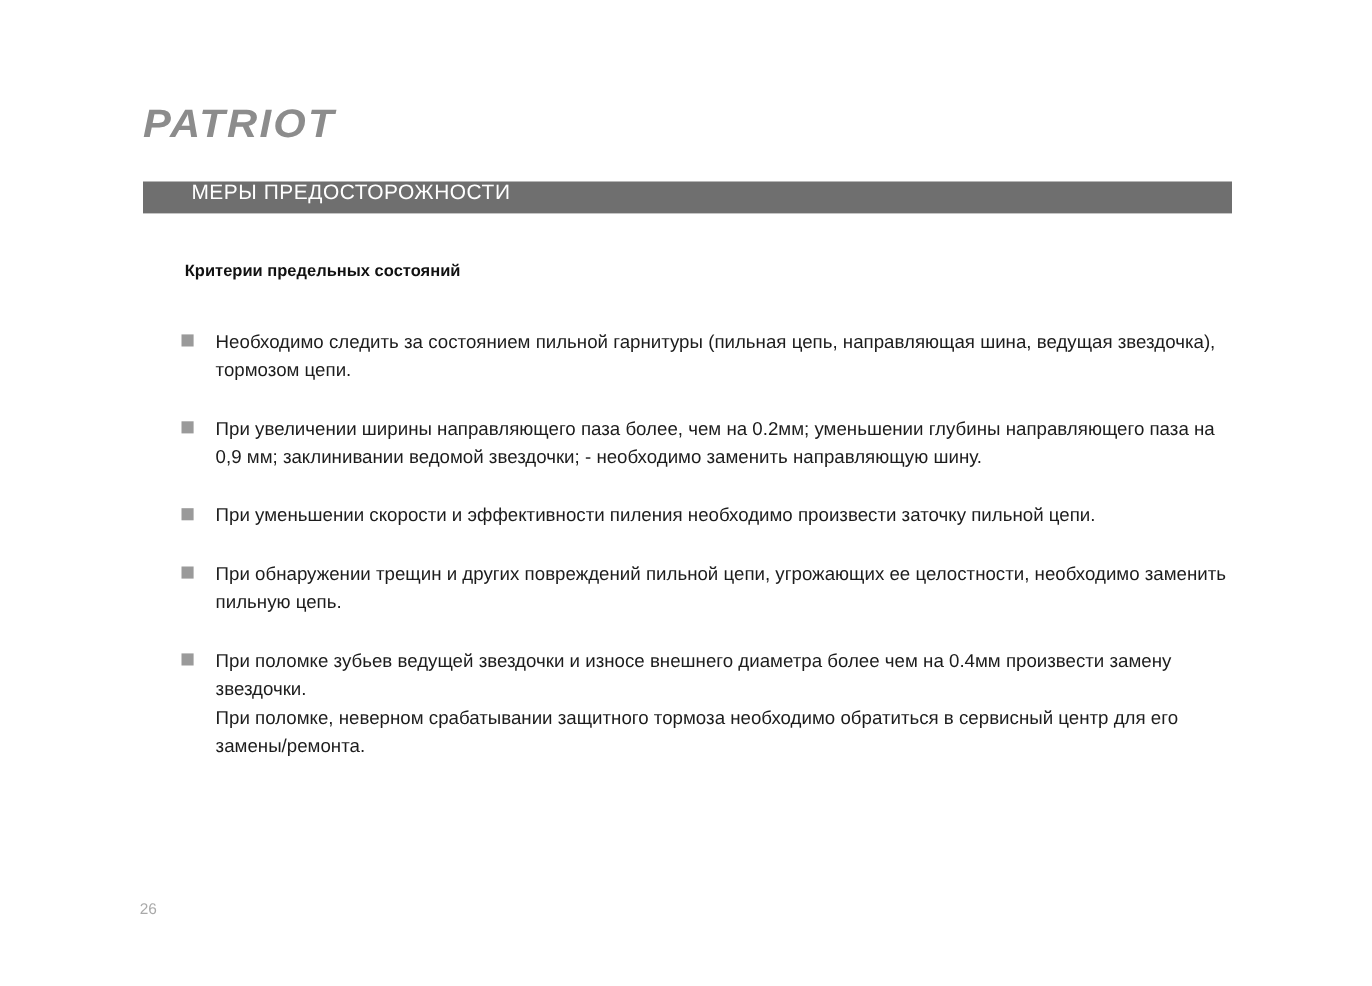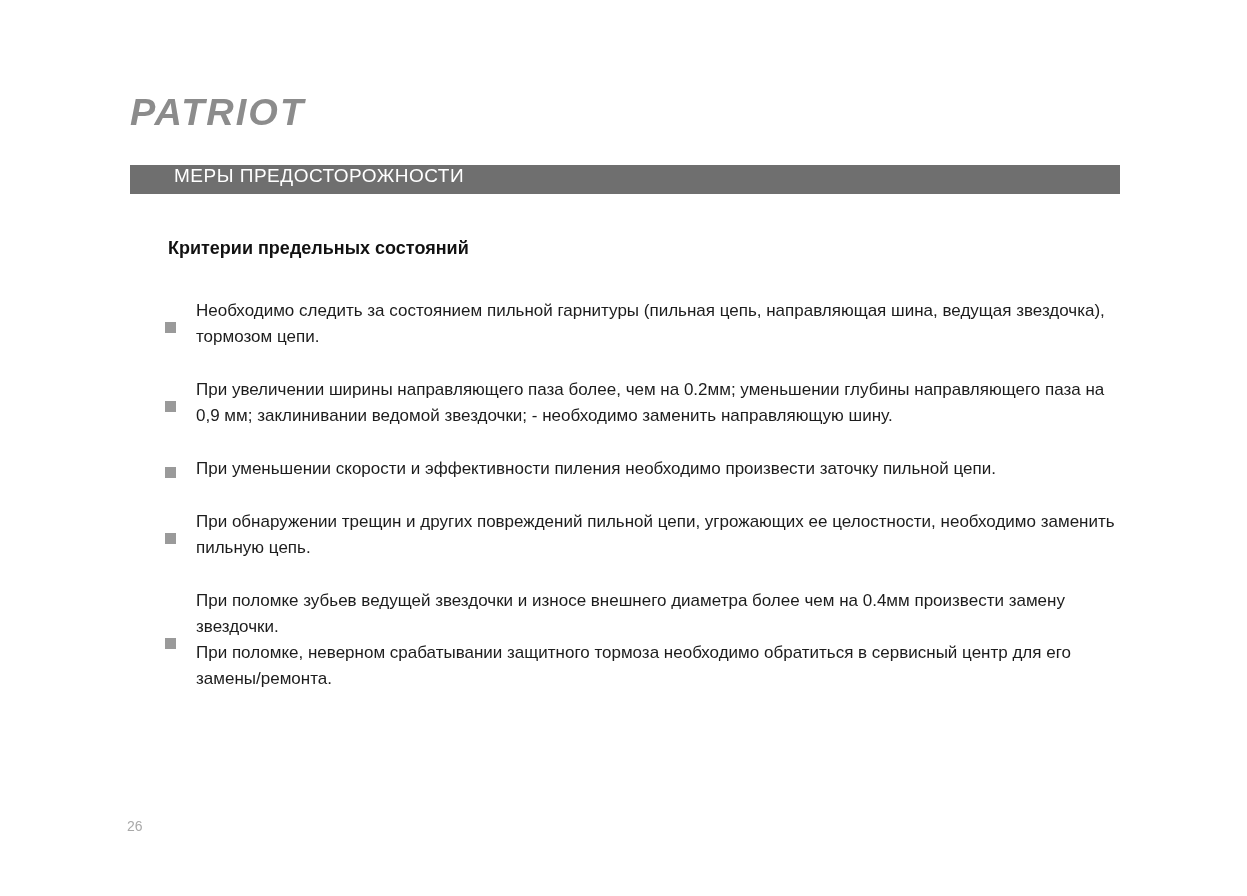--- a/index.html
+++ b/index.html
@@ -35,32 +35,32 @@
     padding-left: 44px;
   }
   .section-bar span {
     color: #ffffff;
     font-size: 19px;
     letter-spacing: 0.5px;
   }
   .subsection-title {
     position: absolute;
     left: 168px; top: 238px;
-    font-size: 18px;
+    font-size: 15px;
     font-weight: 700;
     color: #111111;
   }
   .bullets {
     position: absolute;
     left: 165px; top: 298px;
     width: 955px;
   }
   .bullet {
     display: flex;
-    align-items: center;
+    align-items: flex-start;
     margin-bottom: 27px;
   }
   .bullet .sq {
     flex: 0 0 auto;
     width: 11px; height: 11px;
     background: #9a9a9a;
     margin-top: 6px;
     margin-right: 20px;
   }
   .bullet p {

